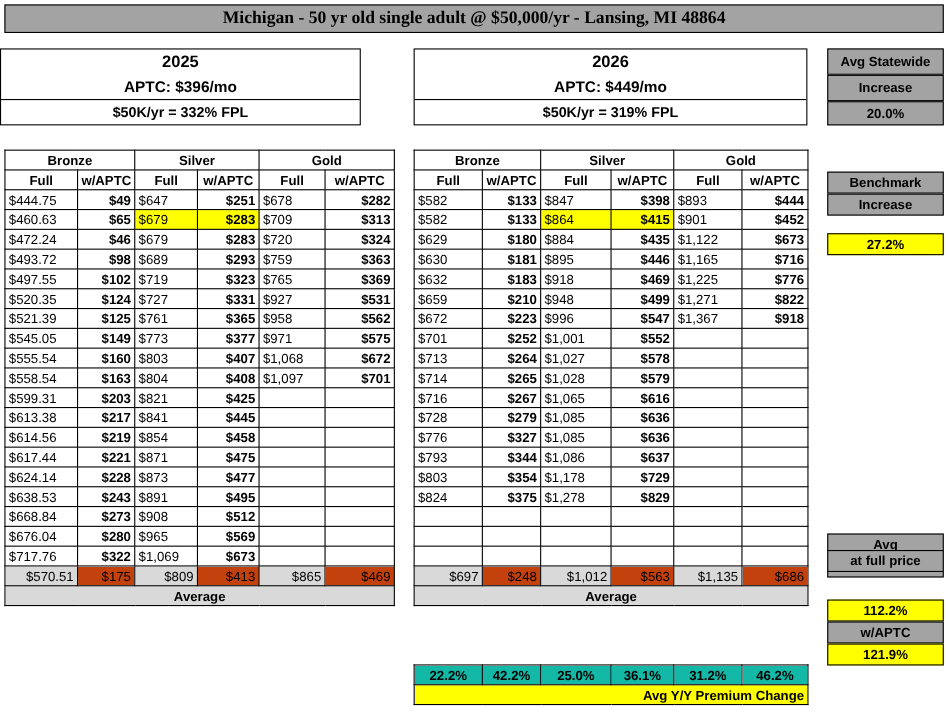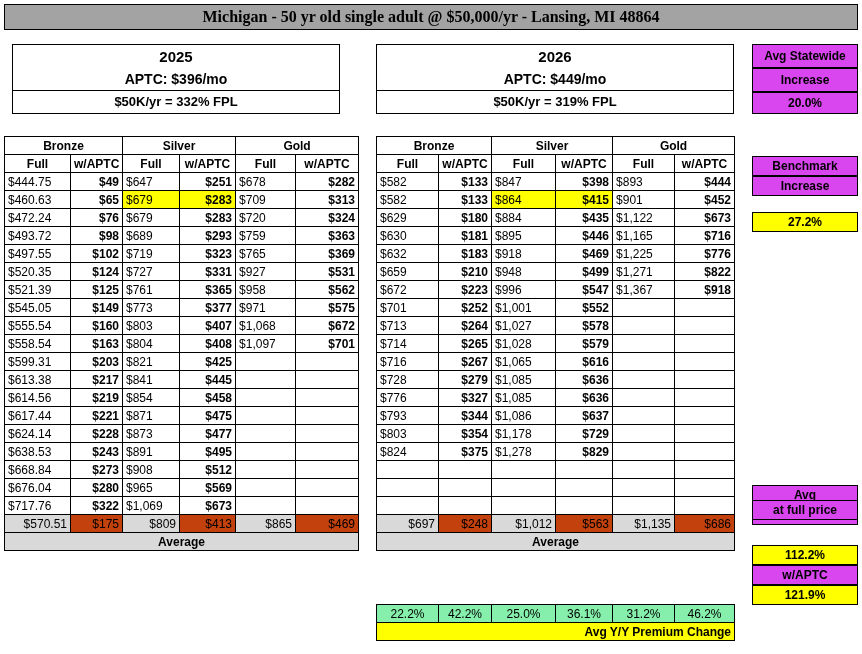--- a/index.html
+++ b/index.html
@@ -38,21 +38,21 @@
   .yearbox .row{
     display:flex;align-items:center;justify-content:center;
     font-weight:bold;
     box-sizing:border-box;
   }
   .yr-title{height:22px;font-size:15px;}
   .yr-aptc{height:23px;font-size:14px;}
   .yr-fpl{height:22px;font-size:13px;border-top:1px solid #000;}
 
   
-  .mini{position:absolute;border:1px solid #000;box-sizing:border-box;background:#d946ef;
+  .mini{position:absolute;border:1px solid #000;box-sizing:border-box;background:#a3a3a3;
         display:flex;align-items:center;justify-content:center;font-weight:bold;font-size:12px;}
   .yellow{background:#ffff00;}
 
   
   table.grid{
     border-collapse:collapse;
     position:absolute;
     table-layout:fixed;
   }
   table.grid td, table.grid th{
@@ -69,31 +69,31 @@
   th.metal{text-align:center;font-weight:bold;font-size:12px;height:18px;}
   th.sub{text-align:center;font-weight:bold;font-size:12px;height:18px;}
   td.nob{border:none;background:transparent;}
 
   .hl{background:#ffff00;}
   td.avgfull{background:#d9d9d9;text-align:right;}
   td.avgaptc{background:#c2410c;text-align:right;font-weight:normal;}
   td.avglabel{background:#d9d9d9;text-align:center;font-weight:bold;font-size:13px;height:20px;}
 
   
-  td.yoy{background:#86efac;text-align:center;font-weight:normal;font-size:12px;}
+  td.yoy{background:#14b8a6;text-align:center;font-weight:bold;font-size:12px;}
   td.yoylabel{background:#ffff00;text-align:right;font-weight:bold;font-size:13px;height:20px;}
 </style>
 </head>
 <body>
 
 <div class="page">
 
   <div class="bx b" id="title">Michigan - 50 yr old single adult @ $50,000/yr - Lansing, MI 48864</div>
 
-  <div class="yearbox" style="left:12px;top:44px;width:328px;height:70px;">
+  <div class="yearbox" style="left:0;top:44px;width:328px;height:70px;">
     <div class="row yr-title">2025</div>
     <div class="row yr-aptc">APTC: $396/mo</div>
     <div class="row yr-fpl">$50K/yr = 332% FPL</div>
   </div>
 
   <div class="yearbox" style="left:376px;top:44px;width:358px;height:70px;">
     <div class="row yr-title">2026</div>
     <div class="row yr-aptc">APTC: $449/mo</div>
     <div class="row yr-fpl">$50K/yr = 319% FPL</div>
   </div>
@@ -149,21 +149,21 @@
         <tr>
           <td class="full">$460.63</td>
           <td class="aptc">$65</td>
           <td class="full hl">$679</td>
           <td class="aptc hl">$283</td>
           <td class="full">$709</td>
           <td class="aptc">$313</td>
         </tr>
         <tr>
           <td class="full">$472.24</td>
-          <td class="aptc">$76</td>
+          <td class="aptc">$46</td>
           <td class="full">$679</td>
           <td class="aptc">$283</td>
           <td class="full">$720</td>
           <td class="aptc">$324</td>
         </tr>
         <tr>
           <td class="full">$493.72</td>
           <td class="aptc">$98</td>
           <td class="full">$689</td>
           <td class="aptc">$293</td>

